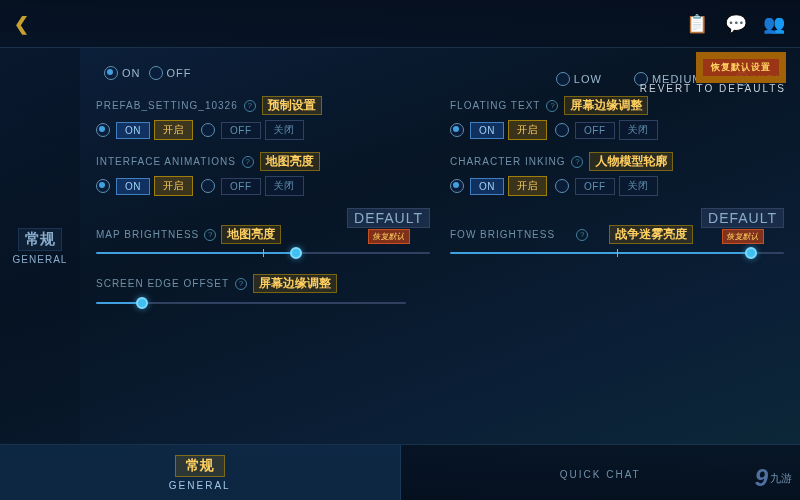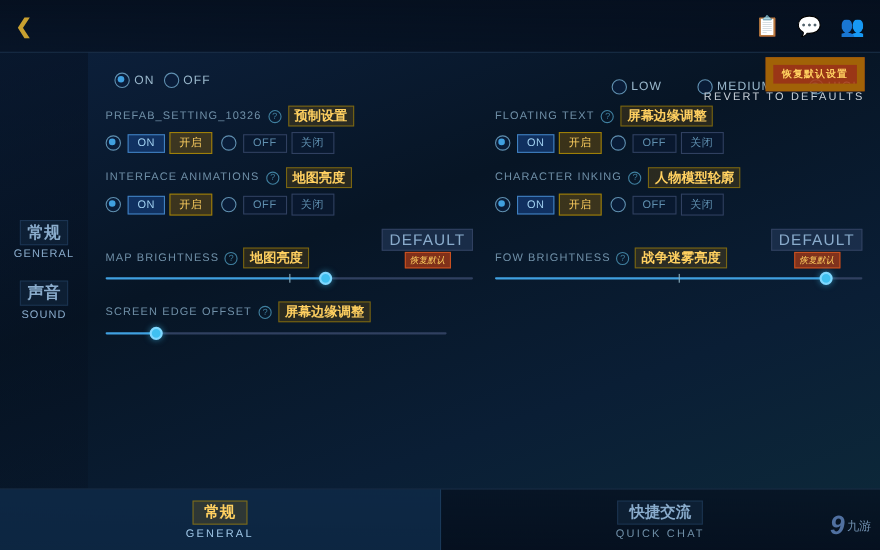--- a/index.html
+++ b/index.html
@@ -436,24 +436,20 @@
 <div class="revert-btn-container">
   <button class="revert-btn">恢复默认设置</button>
   <span class="revert-label">REVERT TO DEFAULTS</span>
 </div>
 
 <div class="sidebar">
   <div class="sidebar-item">
     <span class="sidebar-chinese">常规</span>
     <span class="sidebar-english">GENERAL</span>
   </div>
-  <div class="sidebar-item">
-    <span class="sidebar-chinese">声音</span>
-    <span class="sidebar-english">SOUND</span>
-  </div>
 </div>
 
 <div class="main">
 
   <div class="quality-row">
     <div class="radio-group">
       <div class="radio-item">
         <div class="radio-circle selected"></div>
         <span class="radio-label">ON</span>
       </div>
@@ -565,21 +561,21 @@
       <div class="slider-track-container">
         <div class="slider-track" style="background: linear-gradient(90deg, #40a0e0 0%, #40a0e0 60%, #304060 60%, #304060 100%);">
           <div class="slider-line"></div>
           <div class="slider-thumb" style="left:60%"></div>
         </div>
       </div>
     </div>
 
     <div class="slider-block">
       <div class="slider-header-row">
-        <div style="display:flex;align-items:center;gap:5px">
+        <div style="display:flex;align-items:center;gap:21px">
           <span class="setting-key">FOW BRIGHTNESS</span>
           <span class="setting-info-icon">?</span>
           <span class="setting-chinese">战争迷雾亮度</span>
         </div>
         <div class="default-btn">
           <span class="default-label">DEFAULT</span>
           <button class="revert-small">恢复默认</button>
         </div>
       </div>
       <div class="slider-track-container">
@@ -605,21 +601,20 @@
   </div>
 
 </div>
 
 <div class="bottom-nav">
   <div class="bottom-nav-item active-nav">
     <span class="bottom-chinese">常规</span>
     <span class="bottom-english">GENERAL</span>
   </div>
   <div class="bottom-nav-item">
-    <span class="bottom-chinese">快捷交流</span>
     <span class="bottom-english">QUICK CHAT</span>
   </div>
 </div>
 
 <div class="watermark">
   <span style="color:#5070a0;font-size:24px;font-weight:900;font-style:italic;">9</span>
   <span class="watermark-text">九游</span>
 </div>
 
 </body></html>

